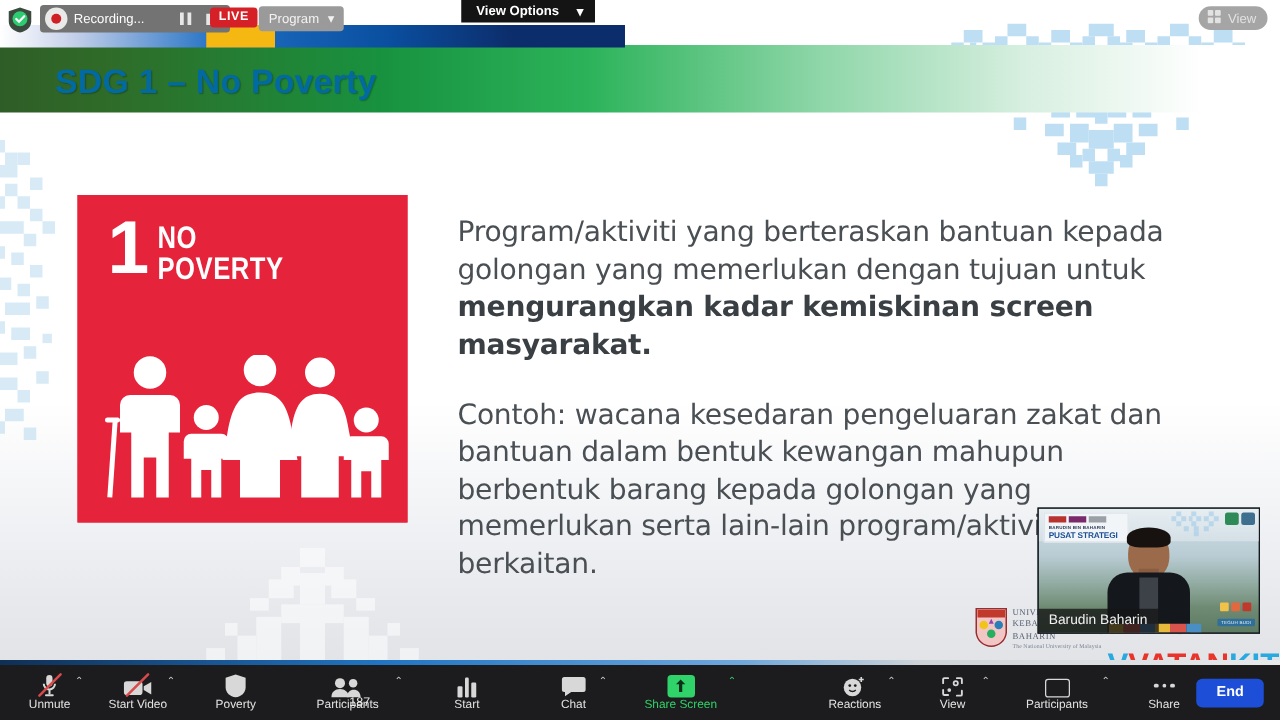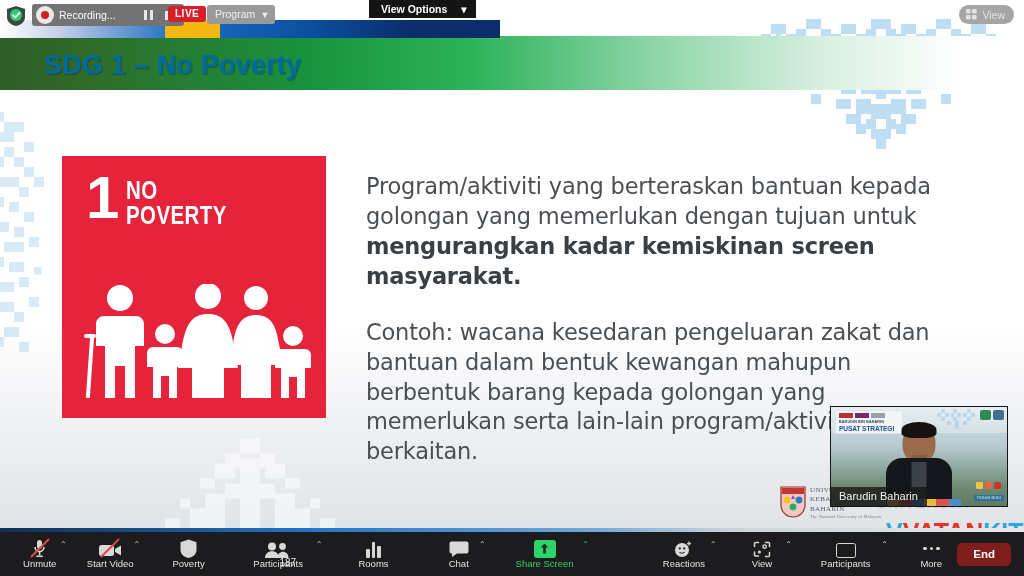--- a/index.html
+++ b/index.html
@@ -216,21 +216,21 @@
     position:absolute; right:-1px; top:9px;
     font-size:8px; color:#cfcfcf; line-height:1;
   }
   .tb-caret.g { color:#2fd36a; }
   .tb-count {
     position:absolute; right:-5px; top:18px;
     font-size:10px; color:#e8e8e8;
   }
   .tb-spacer { flex:1 1 auto; }
   .end-btn {
-    margin-right:13px; background:#7f1d1d; color:#fff;
+    margin-right:13px; background:#1d4ed8; color:#fff;
     font-size:11.5px; font-weight:bold;
     padding:5px 16px 6px; border-radius:5px; border:none;
     font-family:"Liberation Sans", sans-serif;
   }
   .slash {
     position:absolute; left:50%; top:50%;
     width:26px; height:2px; background:#d94a4a;
     transform:translate(-50%,-50%) rotate(-45deg);
     border-radius:1px;
   }
@@ -645,21 +645,21 @@
     <div style="width:40px"></div>
 
     <div class="tb-item">
       <div class="tb-ico">
         <div class="bars3">
             <i style="height:9px"></i>
             <i style="height:16px"></i>
             <i style="height:12px"></i>
           </div>
       </div>
-      <div class="tb-lbl">Rooms</div>
+      <div class="tb-lbl">Start</div>
     </div>
 
     <div style="width:34px"></div>
 
     <div class="tb-item">
       <div class="tb-ico">
         <svg width="20" height="17" viewBox="0 0 20 17">
             <path d="M2.5 0.5 h15 a2 2 0 0 1 2 2 v8 a2 2 0 0 1 -2 2 H8 l-5 3.5 v-3.5 h-0.5 a2 2 0 0 1 -2 -2 v-8 a2 2 0 0 1 2 -2 z" fill="#d8d8d8"></path>
           </svg>
       </div>
@@ -737,21 +737,21 @@
     <div style="width:30px"></div>
 
     <div class="tb-item">
       <div class="tb-ico">
         <div class="dots3">
             <i></i>
             <i></i>
             <i></i>
           </div>
       </div>
-      <div class="tb-lbl">More</div>
+      <div class="tb-lbl">Share</div>
     </div>
 
     <div class="tb-spacer"></div>
 
     <button class="end-btn">End</button>
   </div>
 
 </div>
 
 </body></html>

